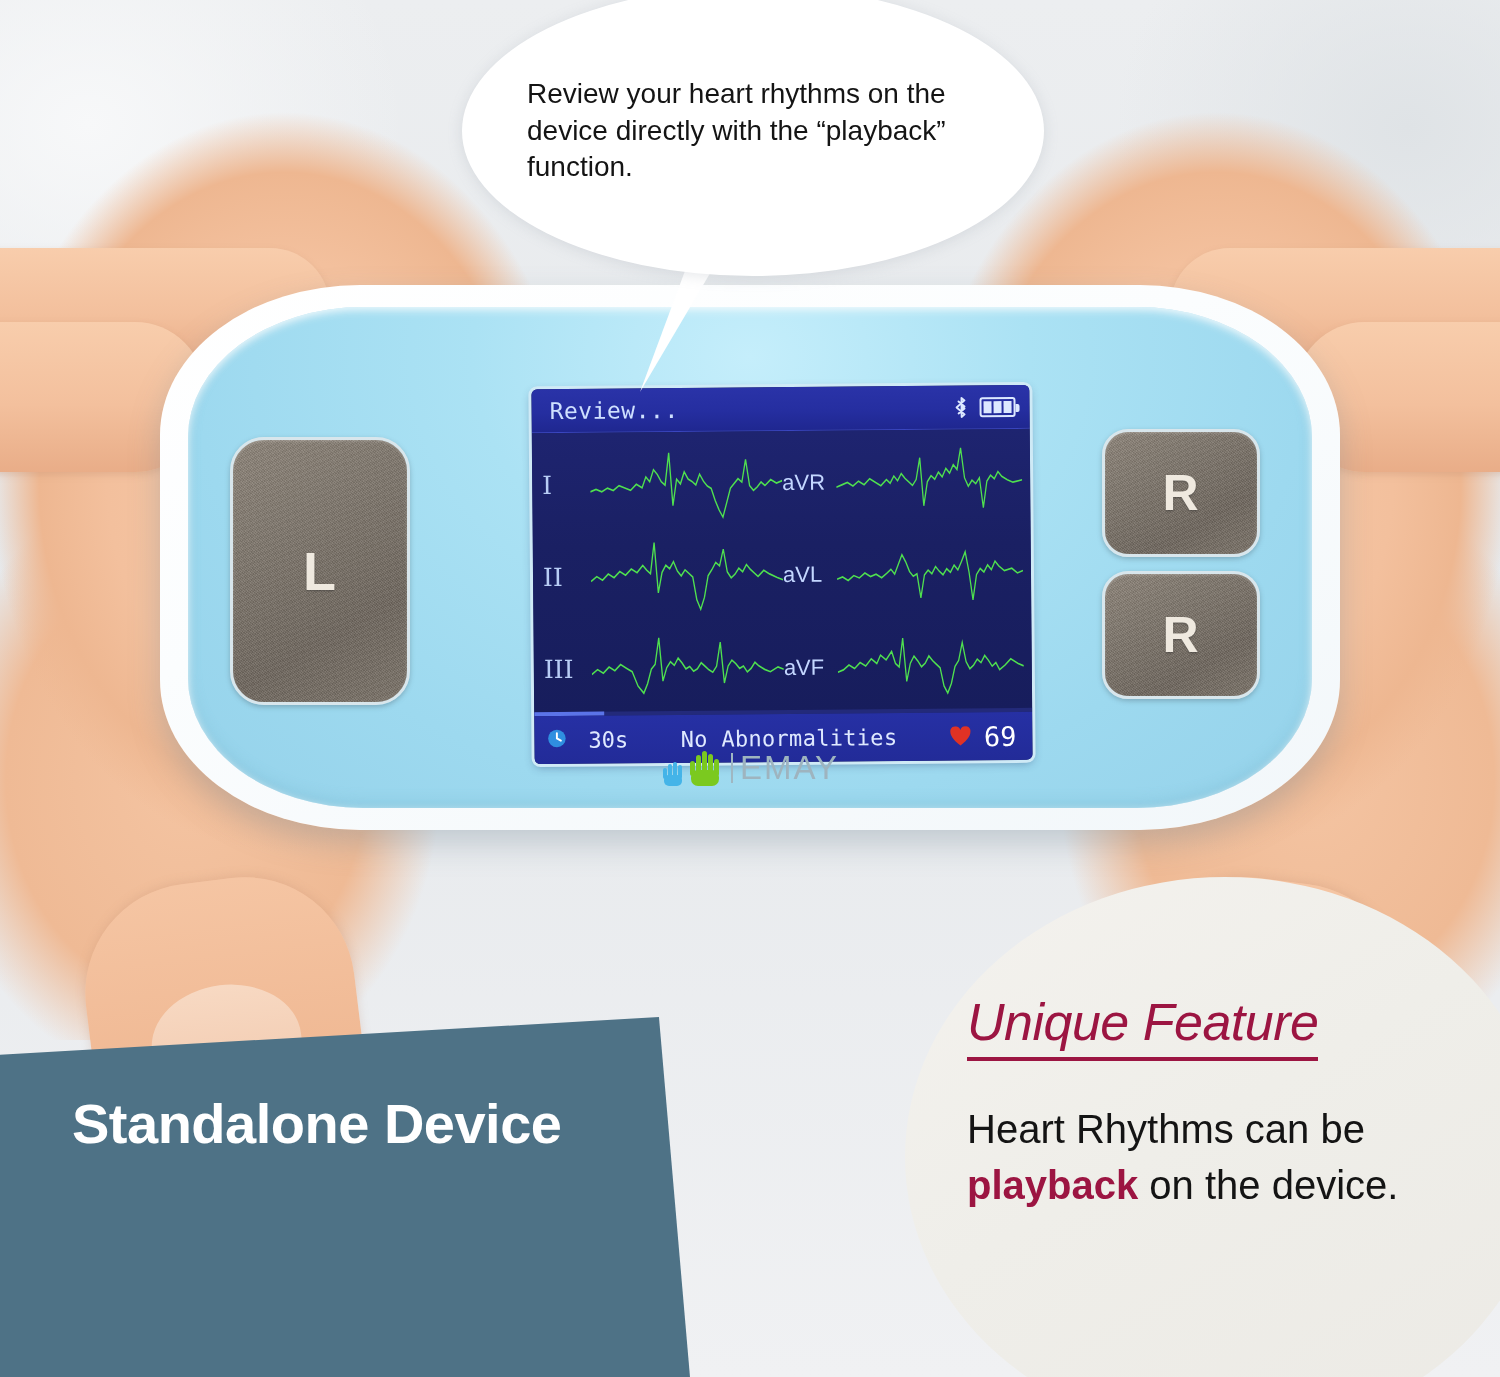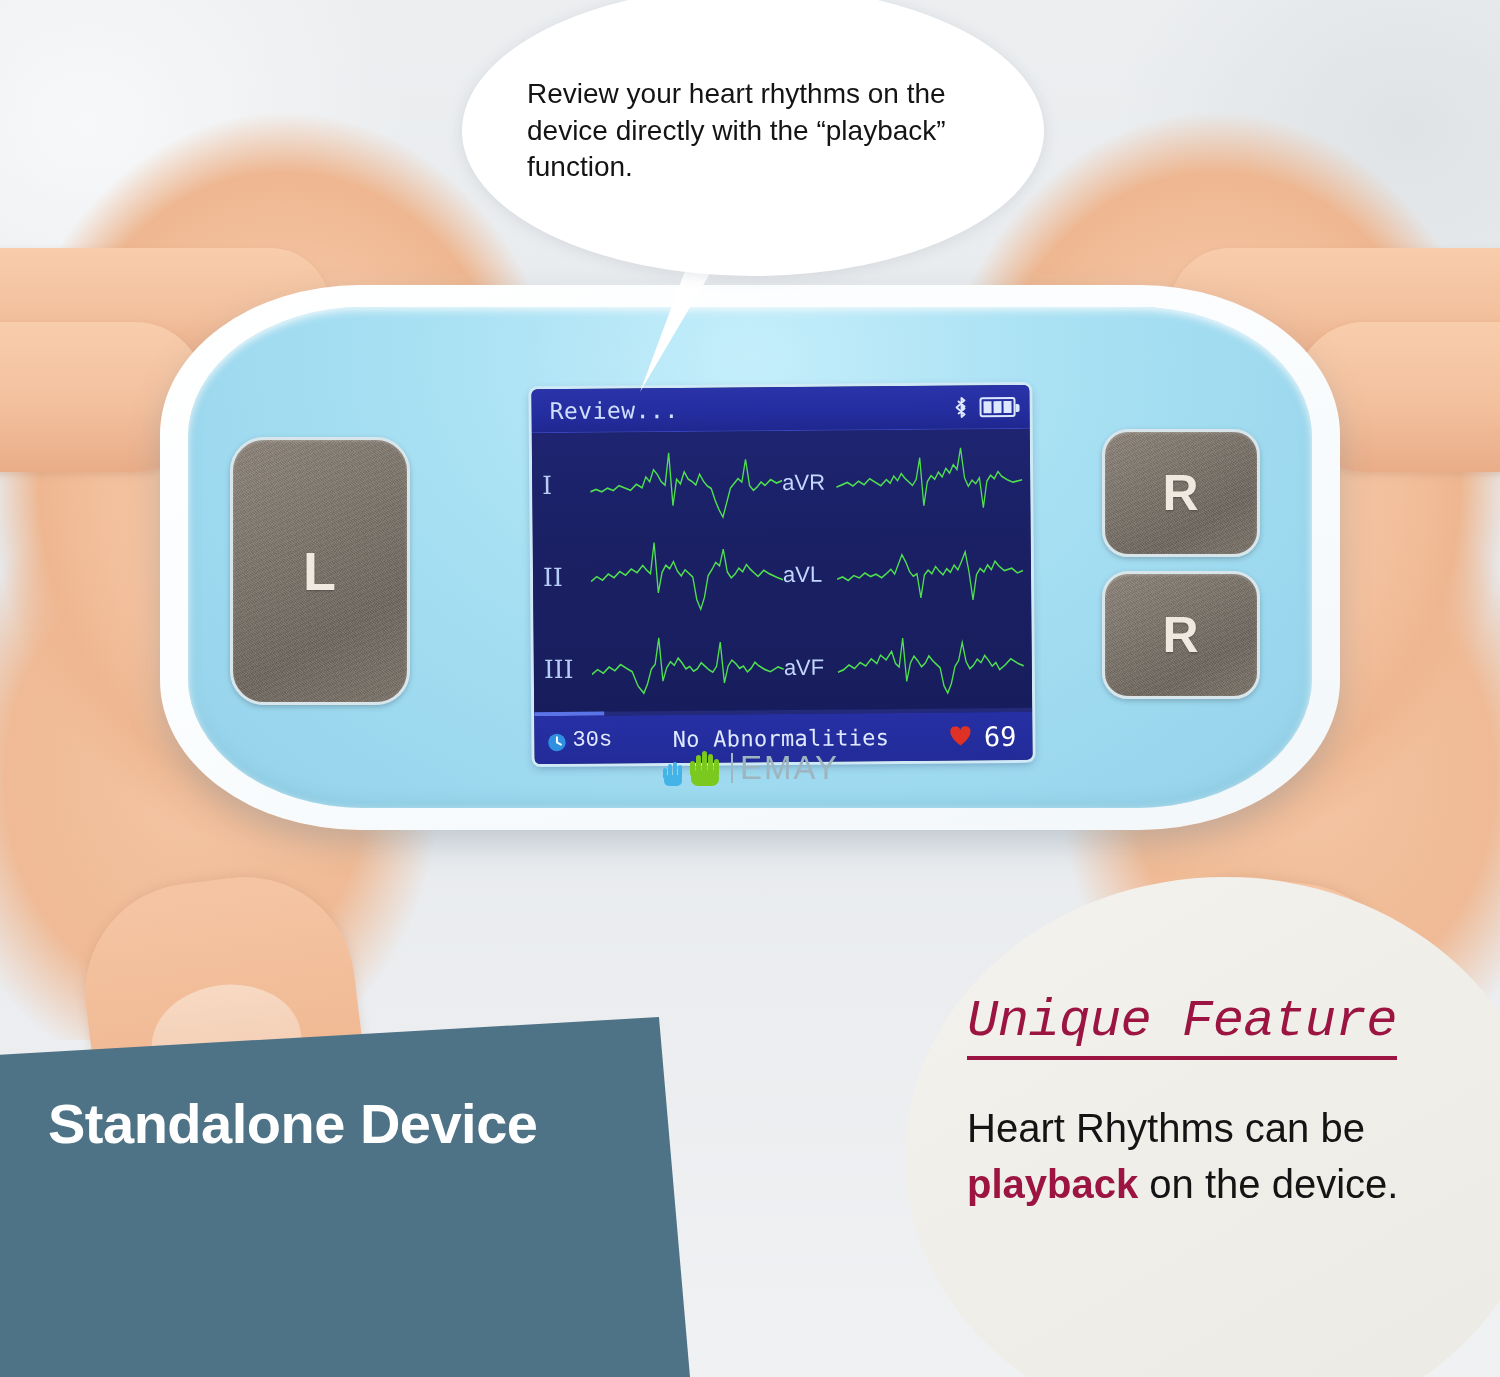--- a/index.html
+++ b/index.html
@@ -154,21 +154,21 @@
     background:#232a7a;
   }
   .progress-fill { height:100%; background:#5b74e8; }
 
   .screen-status {
     position:absolute; left:0; right:0; bottom:0; height:48px;
     background:linear-gradient(180deg,#2630a4 0%,#222b98 100%);
     display:flex; align-items:center; padding:0 16px 0 12px;
     font-family:"DejaVu Sans Mono", monospace;
   }
-  .st-left { display:flex; align-items:flex-end; gap:5px;font-family:Liberation Mono, monospace; }
+  .st-left { display:flex; align-items:flex-start; gap:21px; }
   .clock-icon { width:21px; height:21px; }
   .st-time { color:#dfe9ff; font-size:22px; }
   .st-mid { flex:1; text-align:center; color:#dfe9ff; font-size:22px; letter-spacing:.3px; }
   .st-right { display:flex; align-items:center; gap:12px; }
   .heart-icon { width:22px; height:20px; }
   .st-bpm { color:#ffffff; font-size:27px; }
 
   
   .logo {
     position:absolute; left:0; right:0; bottom:21px;
@@ -197,21 +197,21 @@
     position:absolute; left:600px; top:252px; z-index:5;
   }
 
   
   .panel-left {
     position:absolute; left:0; bottom:0; width:690px; height:360px;
     background:#4e7286;
     clip-path:polygon(0% 10.5%, 95.5% 0%, 100% 100%, 0% 100%);
     z-index:7;
   }
-  .panel-left-inner { padding:78px 34px 0 48px; }
+  .panel-left-inner { padding:78px 34px 0 72px; }
   .pl-title {
     color:#ffffff; font-size:56px; font-weight:bold; letter-spacing:-.5px;
     line-height:1.05;
   }
   .pl-sub {
     color:#ffffff; font-size:33px; line-height:1.42; margin-top:22px;
     font-weight:600;
   }
   .pl-underline {
     display:inline-block; border-bottom:4px solid #ffffff; padding-bottom:3px;
@@ -223,21 +223,21 @@
     background:linear-gradient(150deg,#f4f2ee 0%,#efeee9 45%,#eceae5 100%);
     border-radius:50%;
     z-index:7;
   }
   .panel-right-inner {
     position:absolute; left:62px; top:115px; width:512px;
   }
   .pr-title {
     color:#9c1542; font-size:52px; font-style:italic; font-weight:500;
     border-bottom:4px solid #9c1542; display:inline-block;
-    padding-bottom:5px; letter-spacing:-.5px;font-family:Liberation Mono, monospace;
+    padding-bottom:5px; letter-spacing:-.5px;
   }
   .pr-body {
     margin-top:40px; font-size:40px; line-height:1.40; color:#141414;
     width:500px;
   }
   .pr-accent { color:#9c1542; font-weight:bold; }
 </style>
 </head>
 <body>
 

